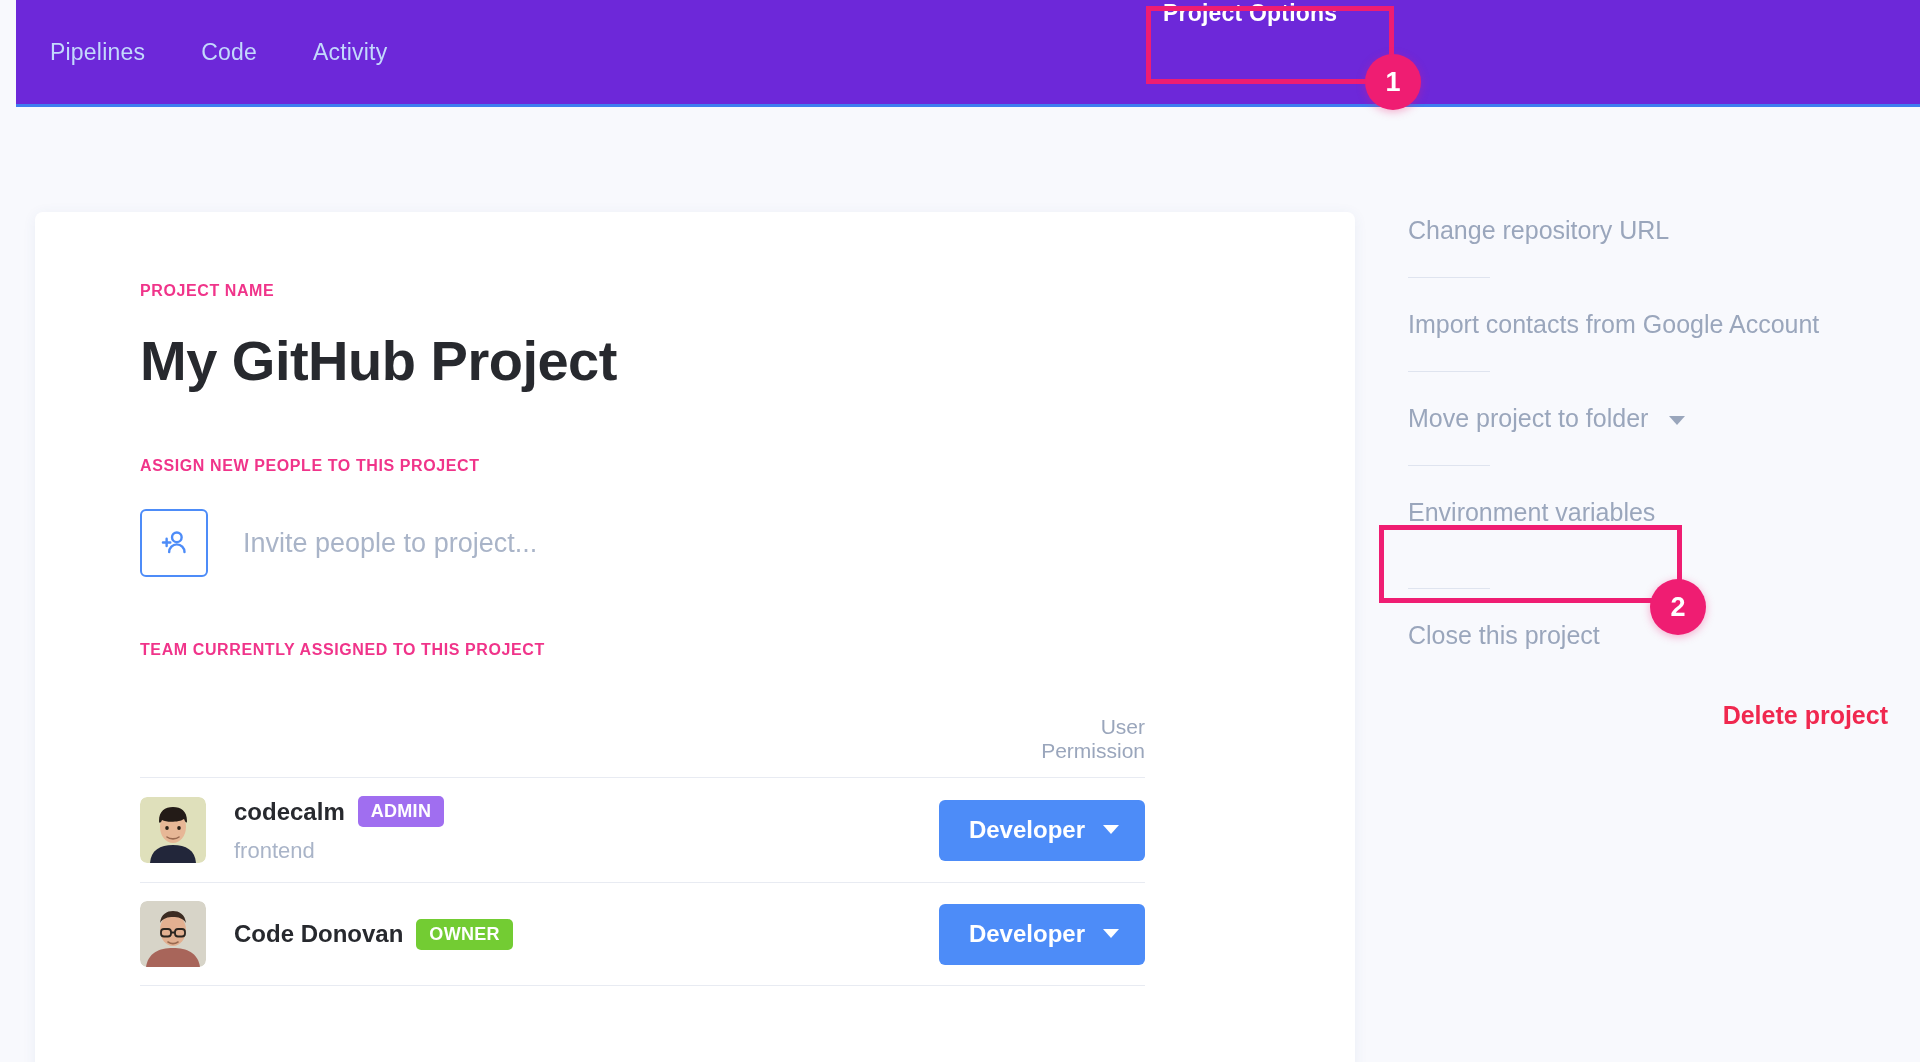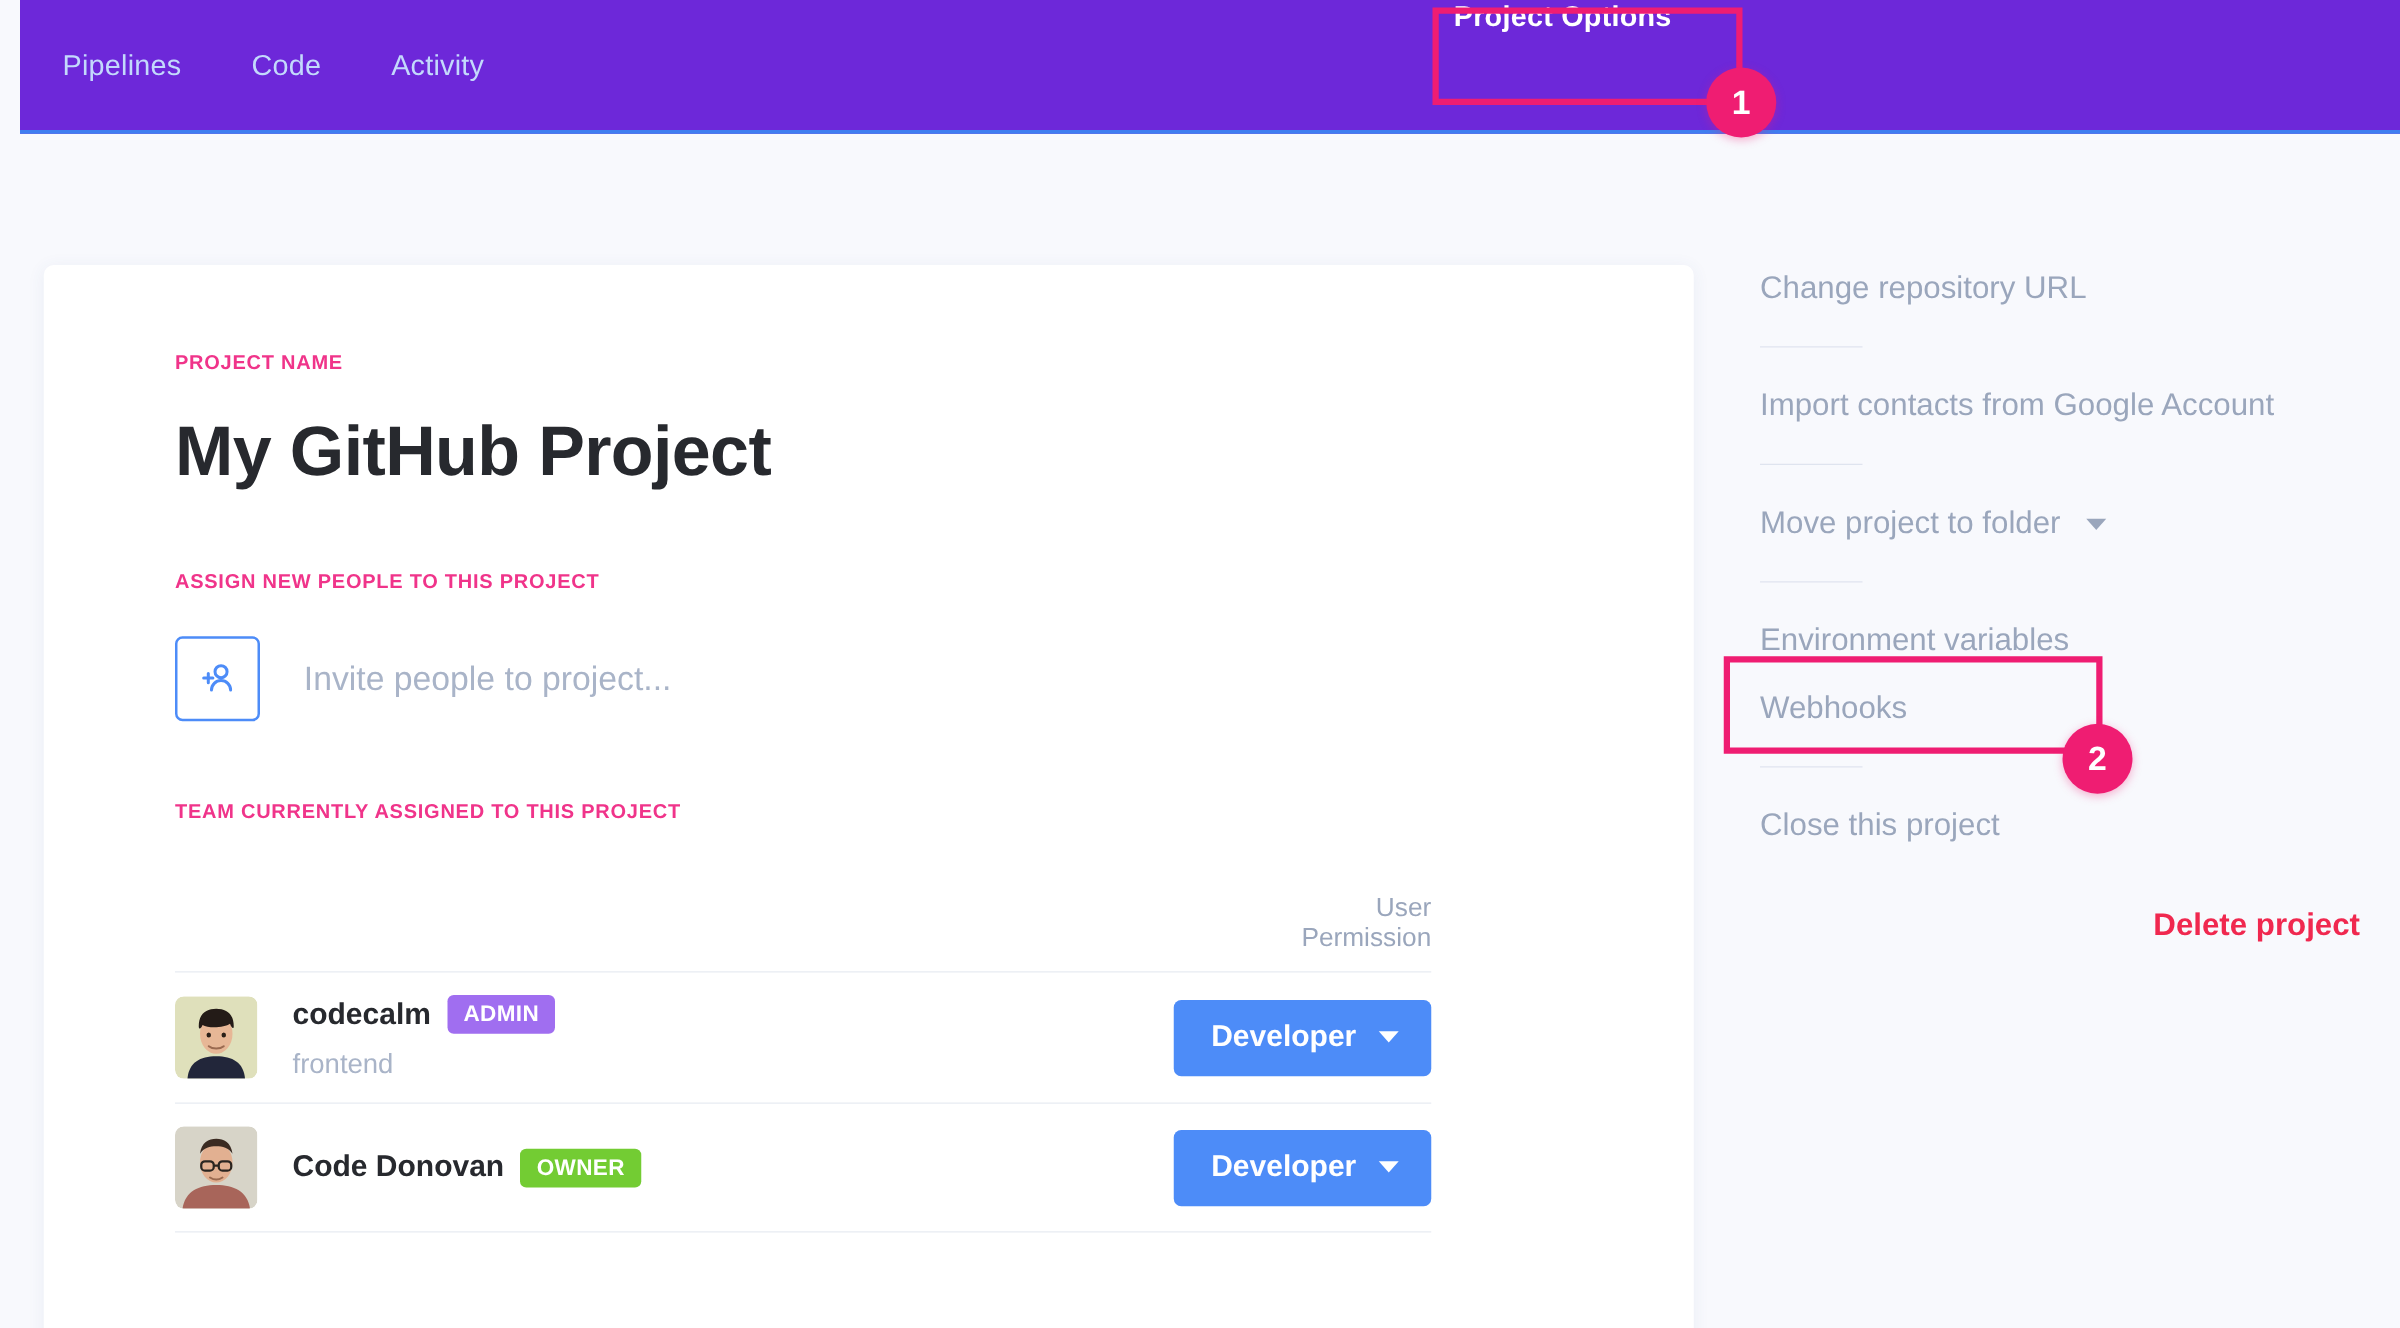--- a/index.html
+++ b/index.html
@@ -346,21 +346,20 @@
   <div class="opt-divider"></div>
 
   <div class="opt">
     <span>Move project to folder</span>
     <span class="caret-grey"></span>
   </div>
   <div class="opt-divider"></div>
 
   <div class="opt">Environment variables</div>
   <div class="gap-sm"></div>
-  <div class="opt">Webhooks</div>
   <div class="opt-divider"></div>
 
   <div class="opt">Close this project</div>
   <div class="gap-lg"></div>
   <div class="opt-danger">Delete project</div>
 
 </div>
 
 <div class="anno-box" id="anno2-box"></div>
 <div class="anno-badge" id="anno2-badge">2</div>

